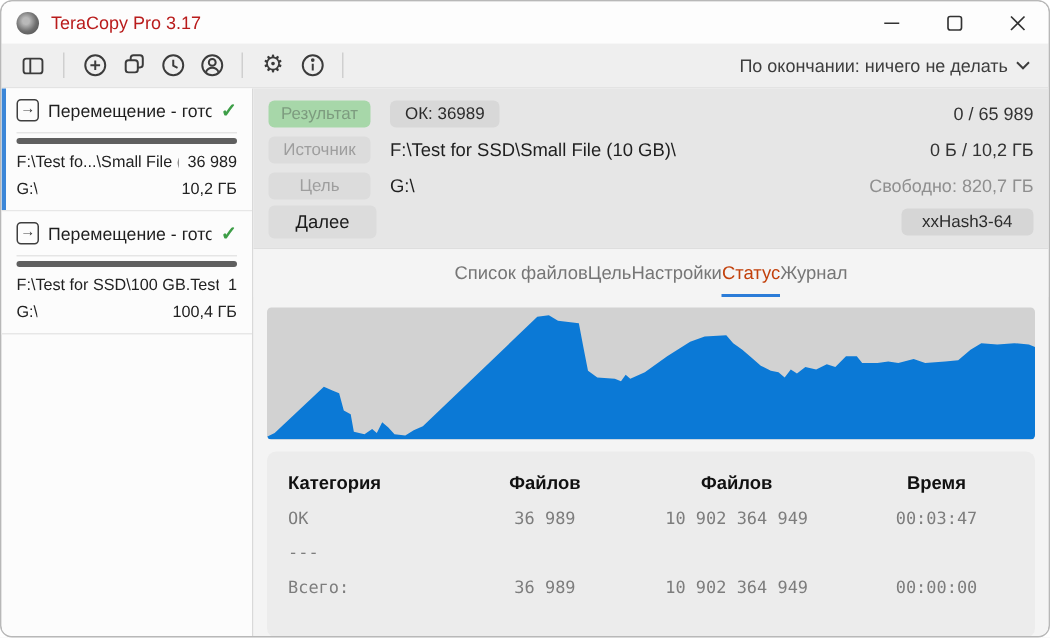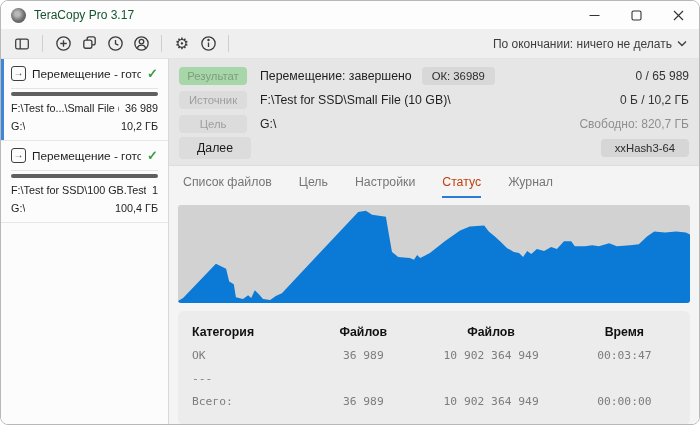--- a/index.html
+++ b/index.html
@@ -6,21 +6,21 @@
   html,body { width:700px; height:425px; }
   body {
     font-family: "Liberation Sans", sans-serif;
     background:#fff; border:1px solid #b8b8b8; border-radius:8px; overflow:hidden;
     position:relative; font-size:12px; color:#222;
   }
   
   .titlebar { height:28px; display:flex; align-items:center; background:#fdfdfd; padding-left:10px; }
   .app-icon { width:15px; height:15px; border-radius:50%;
     background:radial-gradient(circle at 42% 40%, #b9b9b9 0 18%, #6e6e6e 55%, #4a4a4a 100%); margin-right:8px; flex:none; }
-  .title-text { font-size:12px; color:#14532d; }
+  .title-text { font-size:12px; color:#b91c1c; }
   .win-controls { margin-left:auto; display:flex; height:100%; }
   .win-btn { width:42px; height:100%; display:flex; align-items:center; justify-content:center; color:#333; }
   .win-btn svg { display:block; }
   
   .toolbar { height:30px; background:#efefef; display:flex; align-items:center; padding:0 12px 0 8px; border-bottom:1px solid #e3e3e3; }
   .tb-icon { width:26px; height:24px; display:flex; align-items:center; justify-content:center; color:#3c3c3c; }
   .tb-sep { width:1px; height:17px; background:#cfcfcf; margin:0 7px; }
   .gear-glyph { font-size:16px; line-height:1; color:#3c3c3c; }
   .finish-dropdown { margin-left:auto; display:flex; align-items:center; gap:5px; color:#3d3d3d; font-size:12px; }
   
@@ -49,28 +49,28 @@
   .pill-gray { background:#dcdcdc; color:#9e9e9e; }
   .hdr-mid { display:flex; align-items:center; gap:10px; margin-left:13px; min-width:0; }
   .hdr-text { font-size:12.3px; color:#1f1f1f; white-space:nowrap; }
   .badge { background:#d8d8d8; border-radius:4px; padding:3px 10px; font-size:11.3px; color:#2b2b2b;text-align:right; }
   .hdr-right { margin-left:auto; font-size:12px; color:#333; white-space:nowrap; }
   .hdr-right.muted { color:#8f8f8f; }
   .btn { background:#dcdcdc; border-radius:4px; border:none; font-family:inherit; }
   .next-btn { padding:4px 18px; font-size:12.3px; color:#1b1b1b; }
   .hash-btn { margin-left:auto; padding:3px 14px; font-size:11.3px; color:#2b2b2b; background:#d6d6d6; }
   
-  .tabs { display:flex; gap:27px; padding:9px 14px 0 14px; background:#f4f4f4; border-top:1px solid #dedede; }
+  .tabs { display:flex; padding:9px 14px 0 14px; background:#f4f4f4; border-top:1px solid #dedede;justify-content:center; }
   .tab { font-size:12.3px; color:#767676; padding-bottom:7px; border-bottom:2.5px solid transparent; }
   .tab.active { color:#c2410c; border-bottom-color:#2b7cd8; }
   
   .chart-panel { margin:7px 9px 8px 9px; height:116px; border-radius:3px; overflow:hidden; background:#d2d2d2; }
   .chart-panel svg { display:block; width:100%; height:100%; }
   
-  .table-panel { margin:0 9px; background:#ececec; border-radius:6px; padding:9px 14px 12px 14px; }
+  .table-panel { margin:0 9px; background:#ececec; border-radius:6px; padding:9px 14px 22px 14px; }
   .trow { display:grid; grid-template-columns:1.15fr 0.85fr 1.5fr 0.95fr; align-items:center; padding:5px 0; }
   .trow span:nth-child(n+2) { text-align:center; }
   .thead span { font-size:12.3px; font-weight:bold; color:#111; }
   .tdata span { font-family:"DejaVu Sans Mono", monospace; font-size:11.3px; color:#7d7d7d; }
 </style>
 </head>
 <body>
 
 <div class="titlebar">
   <div class="app-icon"></div>
@@ -192,21 +192,20 @@
     </div>
 
   </div>
 
   <div class="main">
 
     <div class="main-header">
       <div class="hdr-row">
         <span class="pill pill-green">Результат</span>
         <div class="hdr-mid">
-          <span class="hdr-text">Перемещение: завершено</span>
           <span class="badge">ОК: 36989</span>
         </div>
         <span class="hdr-right">0 / 65 989</span>
       </div>
       <div class="hdr-row">
         <span class="pill pill-gray">Источник</span>
         <div class="hdr-mid">
           <span class="hdr-text">F:\Test for SSD\Small File (10 GB)\</span>
         </div>
         <span class="hdr-right">0 Б / 10,2 ГБ</span>

